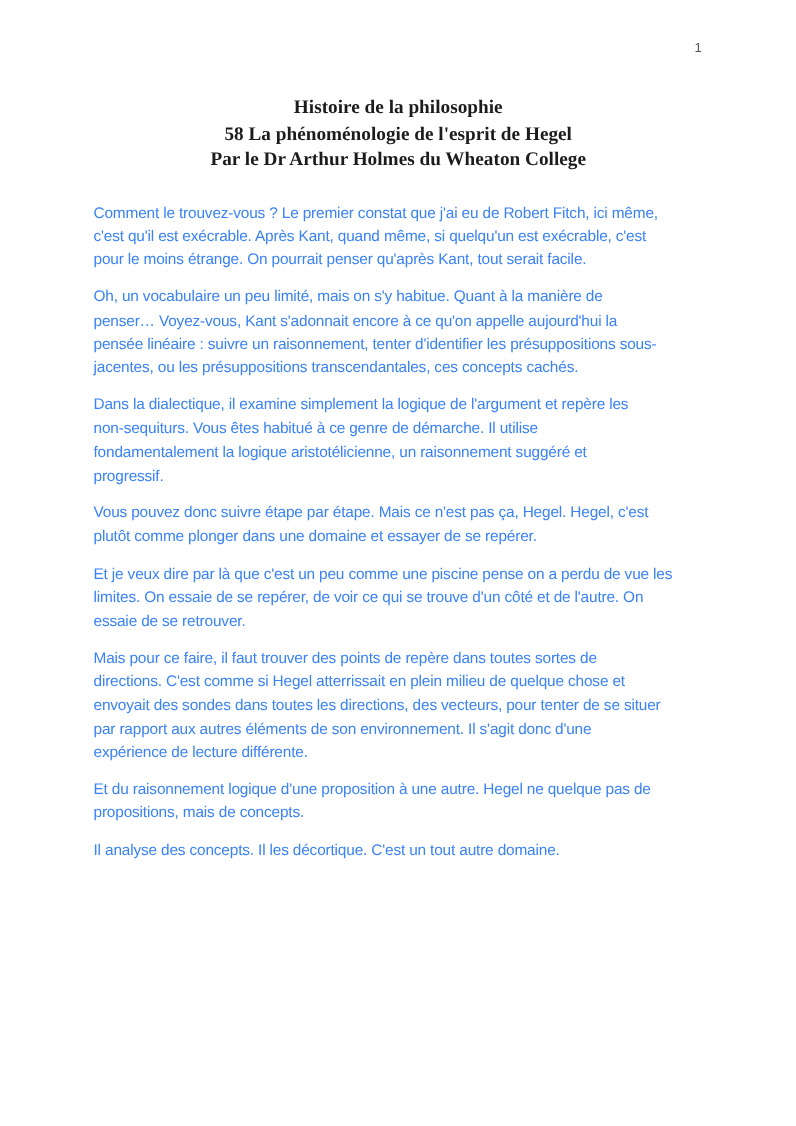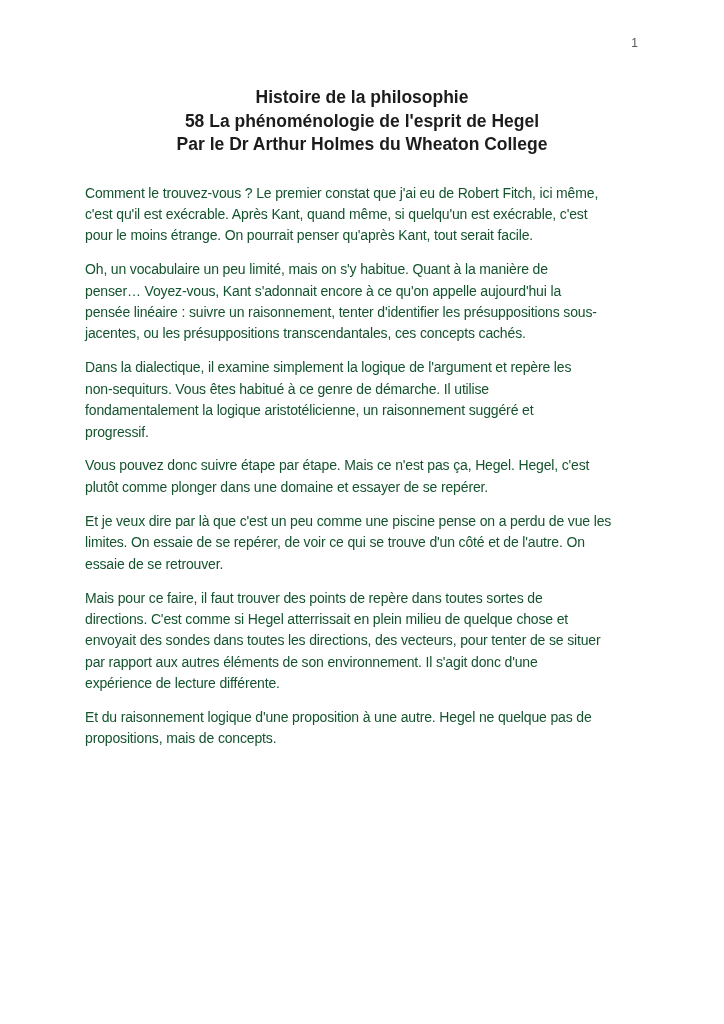--- a/index.html
+++ b/index.html
@@ -26,27 +26,28 @@
     color: #555555;
   }
   .doc-title {
     margin: 86px 60px 0 60px;
     text-align: center;
     font-size: 17.5px;
     font-weight: bold;
     line-height: 23.5px;
     white-space: pre-line;
     color: #1c1c1c;
+    font-family: Liberation Serif, serif;
   }
   .doc-body {
     margin: 26px 79px 0 85px;
     font-size: 14px;
     letter-spacing: -0.15px;
     line-height: 21.4px;
-    color: #14532d;
+    color: #3b82f6;
   }
   .doc-body p {
     margin: 0 0 12.5px 0;
     white-space: pre-line;
   }
 </style>
 </head>
 <body>
 
 <div class="page">
@@ -73,14 +74,15 @@
     <p>Et je veux dire par là que c'est un peu comme une piscine pense on a perdu de vue les
 limites. On essaie de se repérer, de voir ce qui se trouve d'un côté et de l'autre. On
 essaie de se retrouver.</p>
     <p>Mais pour ce faire, il faut trouver des points de repère dans toutes sortes de
 directions. C'est comme si Hegel atterrissait en plein milieu de quelque chose et
 envoyait des sondes dans toutes les directions, des vecteurs, pour tenter de se situer
 par rapport aux autres éléments de son environnement. Il s'agit donc d'une
 expérience de lecture différente.</p>
     <p>Et du raisonnement logique d'une proposition à une autre. Hegel ne quelque pas de
 propositions, mais de concepts.</p>
+    <p>Il analyse des concepts. Il les décortique. C'est un tout autre domaine.</p>
   </div>
 </div>
 
 </body></html>

